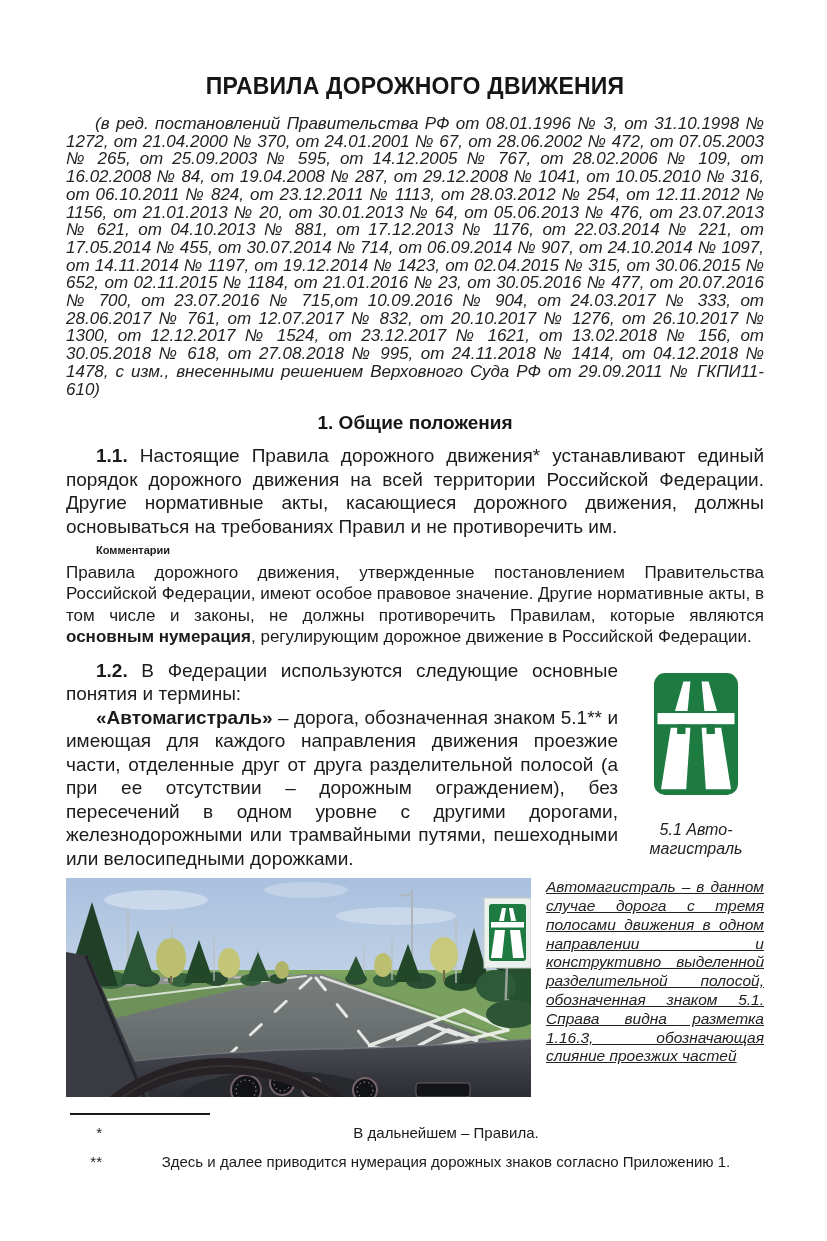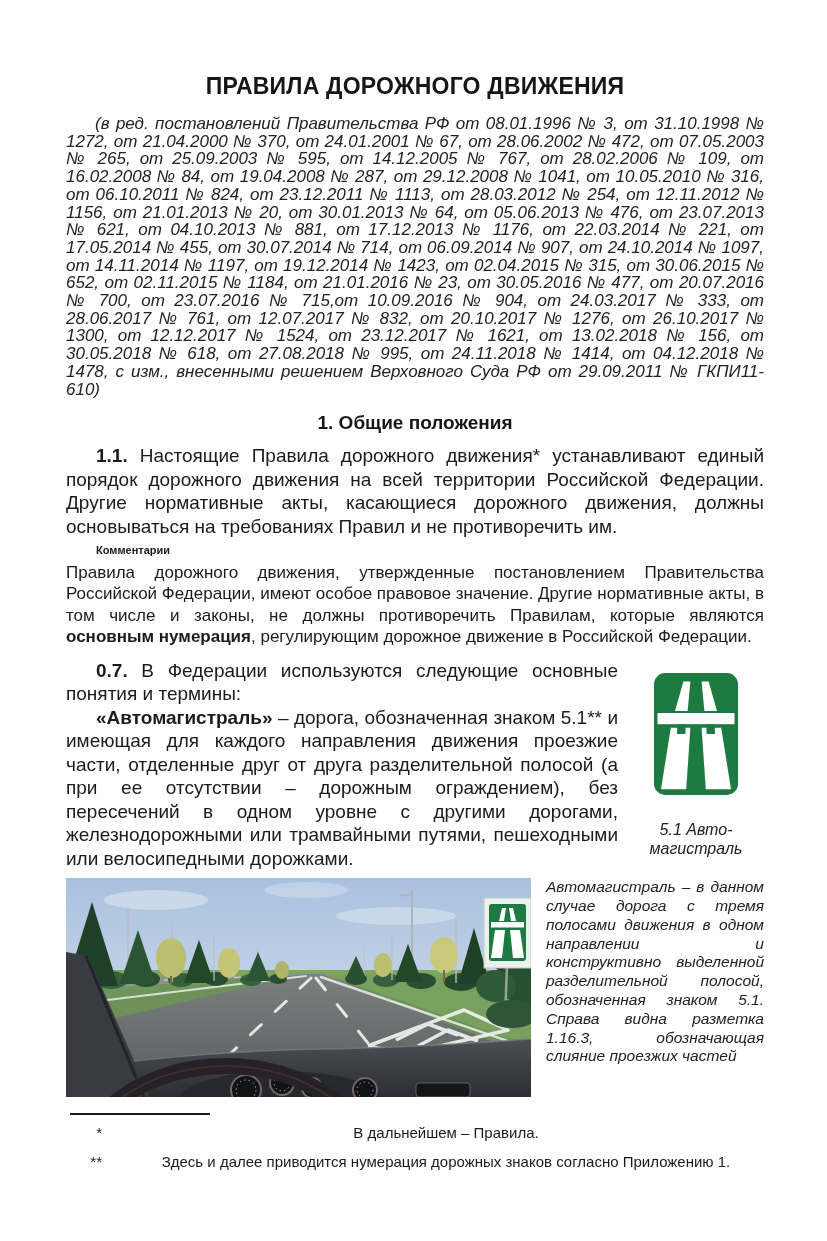--- a/index.html
+++ b/index.html
@@ -40,21 +40,21 @@
   .sign-caption{
     margin-top:25px;font-style:italic;font-size:16px;line-height:19.5px;color:#222;
   }
   .media{
     clear:both;display:flex;margin-top:8px;
   }
   .photo{flex:none;width:465px;height:219px;}
   .photo svg{display:block;}
   .photo-caption{
     flex:1;margin-left:15px;font-style:italic;font-size:15.5px;line-height:18.8px;
-    text-align:justify;hyphens:auto;color:#222;
+    text-align:justify;hyphens:auto;color:#222;text-decoration:underline;
   }
   .footnotes{margin-top:16px;}
   .fn-rule{width:140px;border-top:2px solid #1a1a1a;margin:0 0 9px 4px;}
   .fn{display:flex;font-size:15px;line-height:18px;margin:0 0 11px 0;}
   .fn-marker{flex:none;width:62px;box-sizing:border-box;text-align:right;padding-right:26px;}
   .fn-text{flex:1;text-align:center;}
   b{font-weight:bold;}
 </style>
 </head>
 <body>
@@ -84,21 +84,21 @@
         <polygon points="34,39 48,39 55,83 37,83" fill="#ffffff"></polygon>
         <rect x="2.5" y="28.5" width="55" height="8" fill="#ffffff"></rect>
         <rect x="16.5" y="36.5" width="6" height="7" fill="#1d7a40"></rect>
         <rect x="37.5" y="36.5" width="6" height="7" fill="#1d7a40"></rect>
       </svg>
       <div class="sign-caption">
         <div>5.1 Авто-</div>
         <div>магистраль</div>
       </div>
     </div>
-    <p><b>0.7.</b><span> В Федерации используются следующие основные понятия и термины:</span></p>
+    <p><b>1.2.</b><span> В Федерации используются следующие основные понятия и термины:</span></p>
     <p><b>«Автомагистраль»</b><span> – дорога, обозначенная знаком 5.1** и имеющая для каждого направления движения проезжие части, отделенные друг от друга разделительной полосой (а при ее отсутствии – дорожным ограждением), без пересечений в одном уровне с другими дорогами, железнодорожными или трамвайными путями, пешеходными или велосипедными дорожками.</span></p>
   </div>
 
   <div class="media">
     <div class="photo">
       <svg width="465" height="219" viewBox="0 0 465 219" aria-hidden="true">
         <defs>
           <linearGradient id="skyG" x1="0" y1="0" x2="0" y2="1">
             <stop offset="0" stop-color="#a9c0de"></stop>
               <stop offset="1" stop-color="#dbe6f0"></stop>

